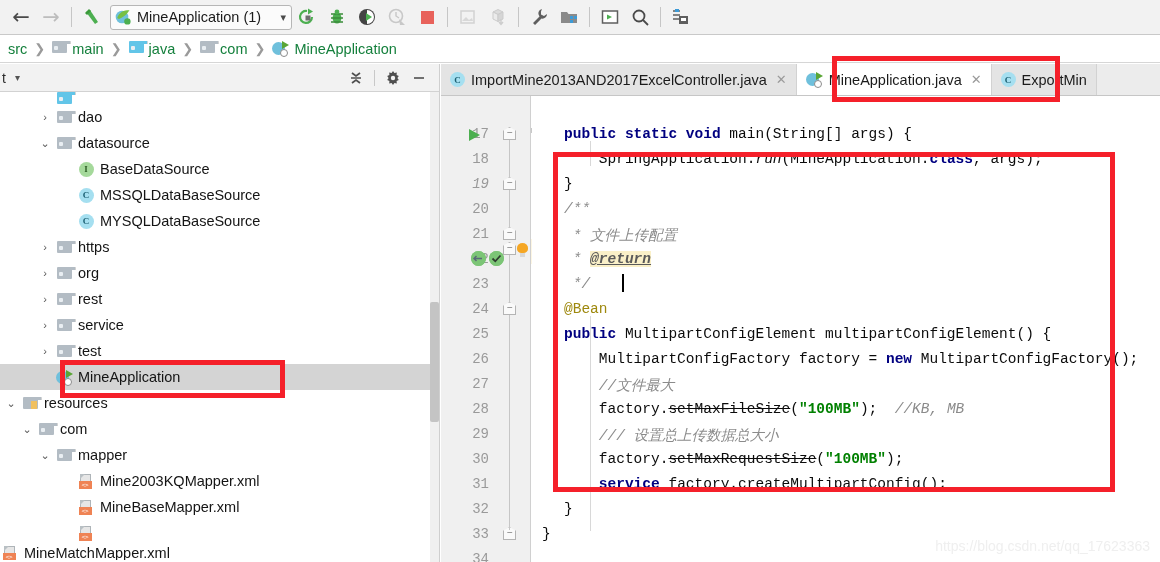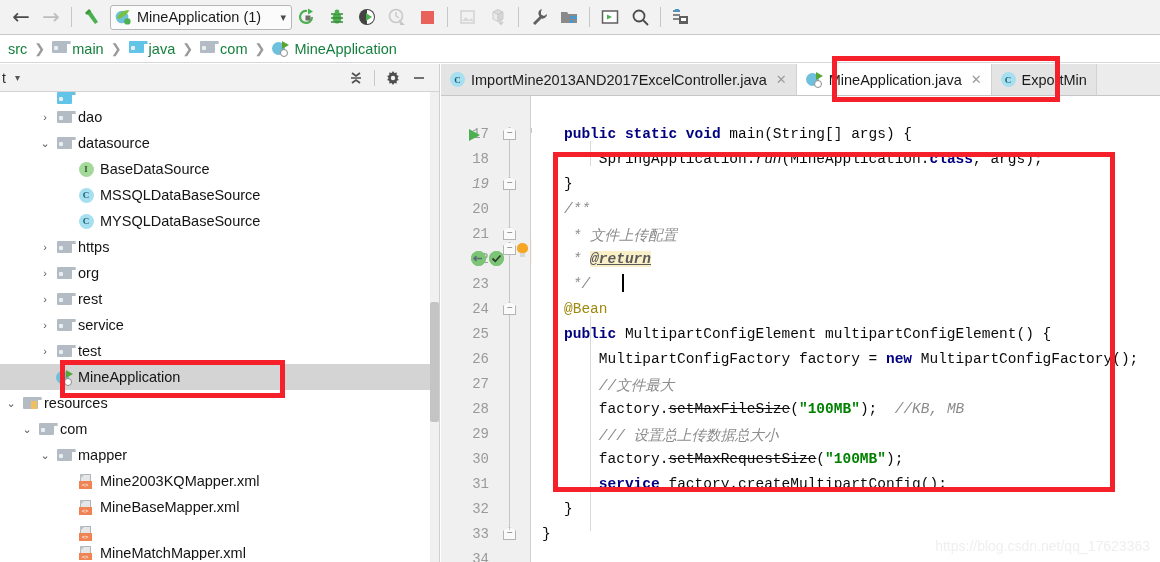--- a/index.html
+++ b/index.html
@@ -531,21 +531,21 @@
       </div>
       <div class="row" style="padding-left:76px;">
         <span class="ic">
             <span class="xmlico">
               <i class="pg"></i>
               <i class="corner"></i>
               <i class="tag">&lt;&gt;</i>
             </span>
           </span>
       </div>
-      <div class="row" style="padding-left:76px;height:14px;overflow:hidden;">
+      <div class="row" style="height:14px;overflow:hidden;">
         <span class="ic">
             <span class="xmlico">
               <i class="pg"></i>
               <i class="corner"></i>
               <i class="tag">&lt;&gt;</i>
             </span>
           </span>
         <span class="lbl">MineMatchMapper.xml</span>
       </div>
     </div>

